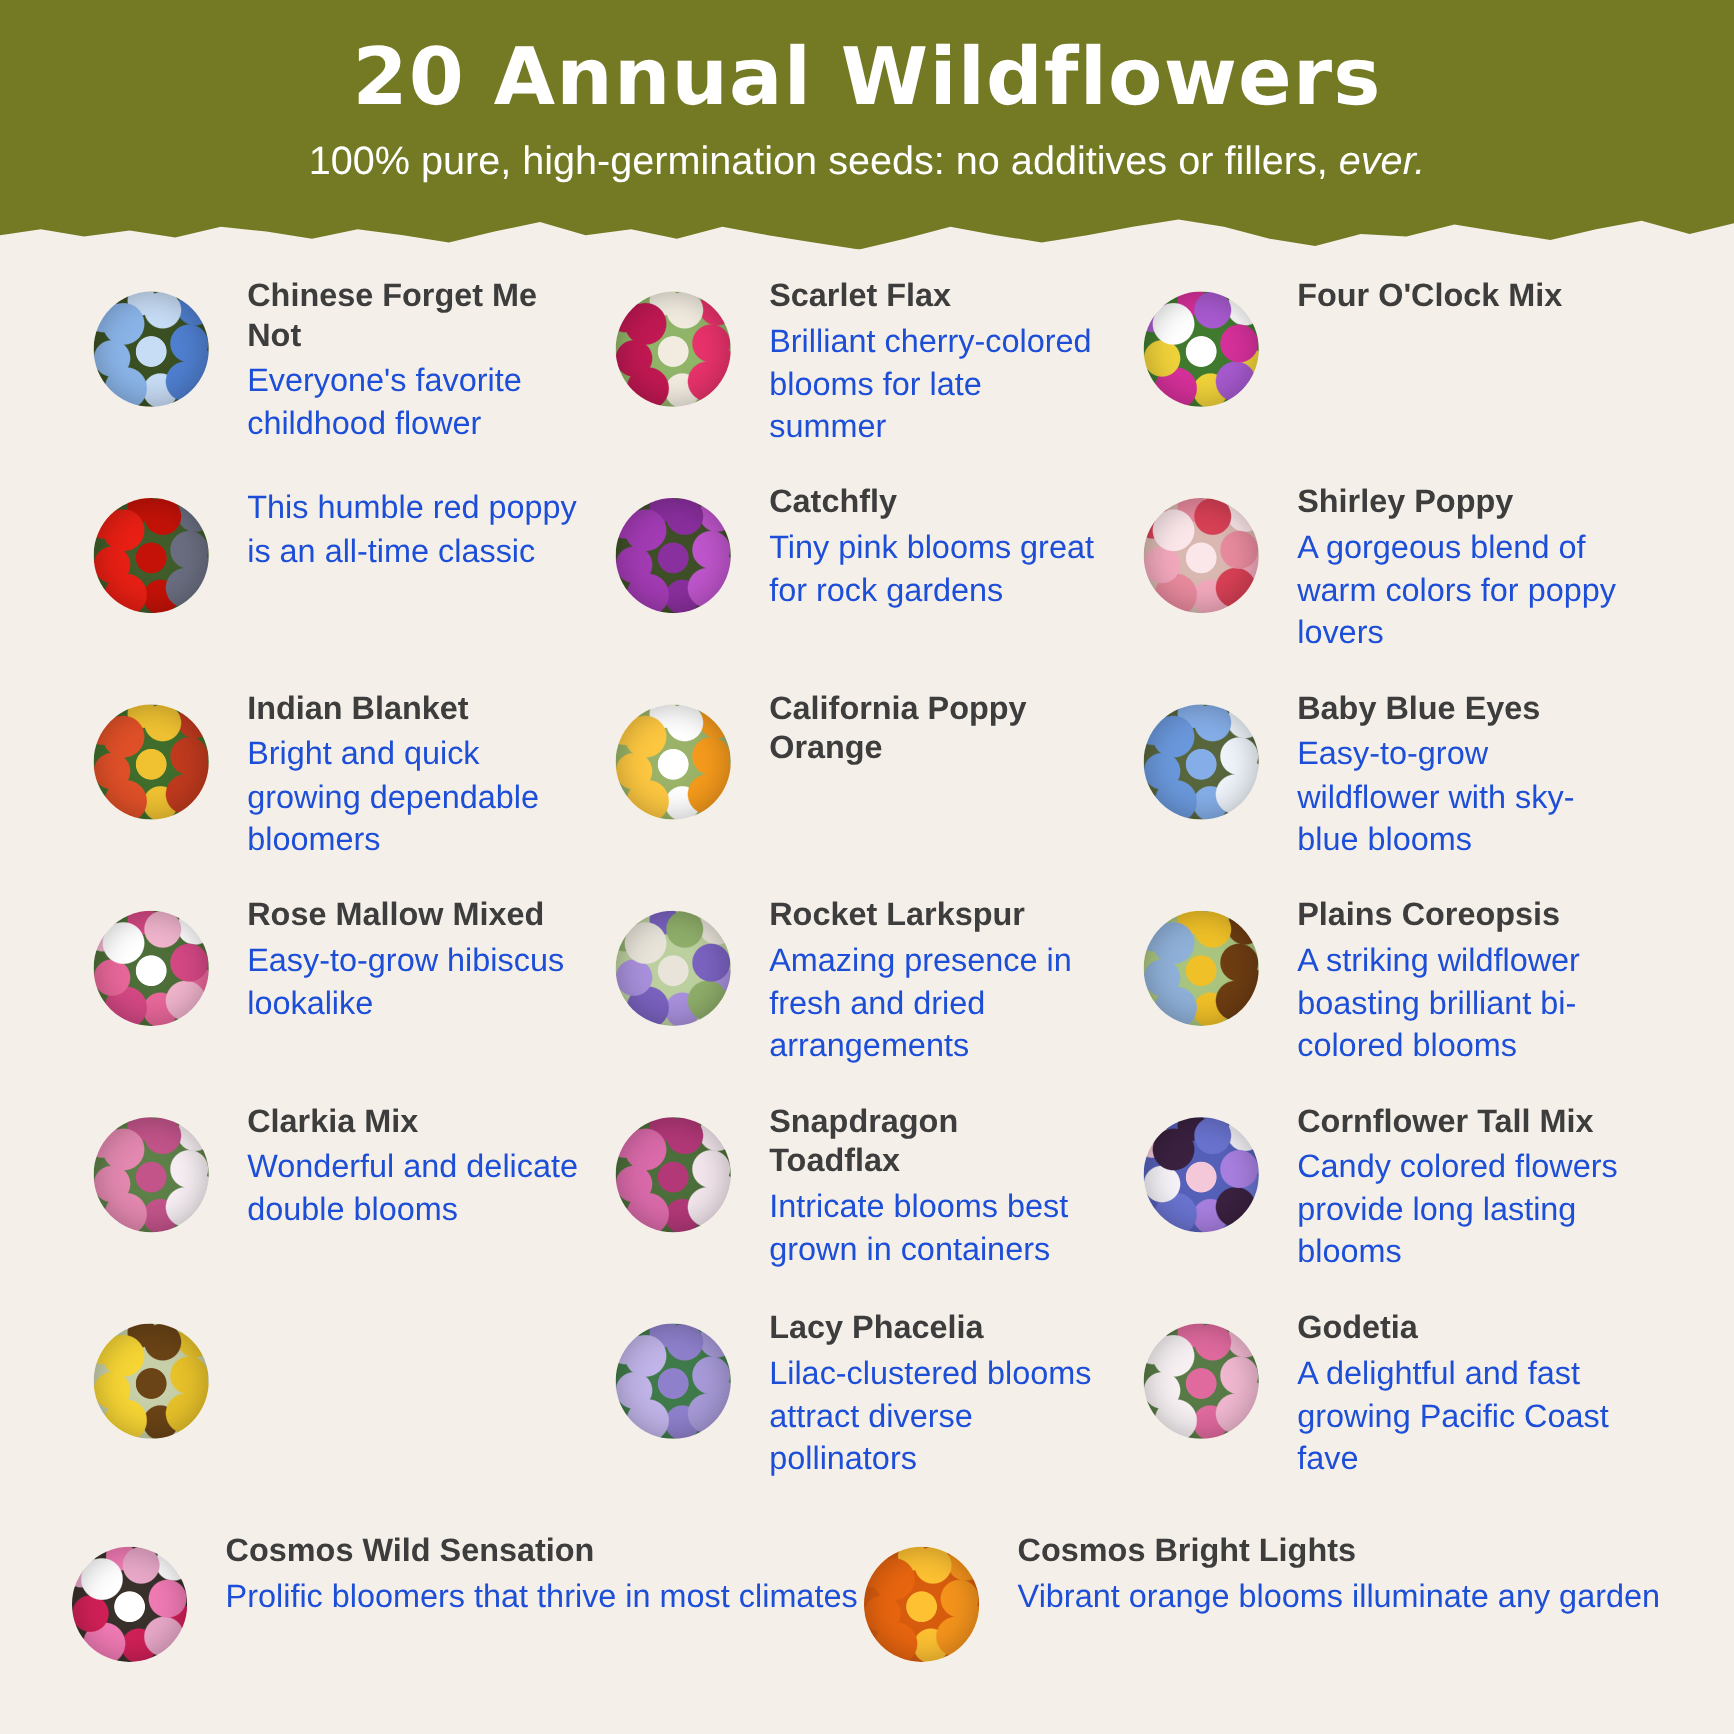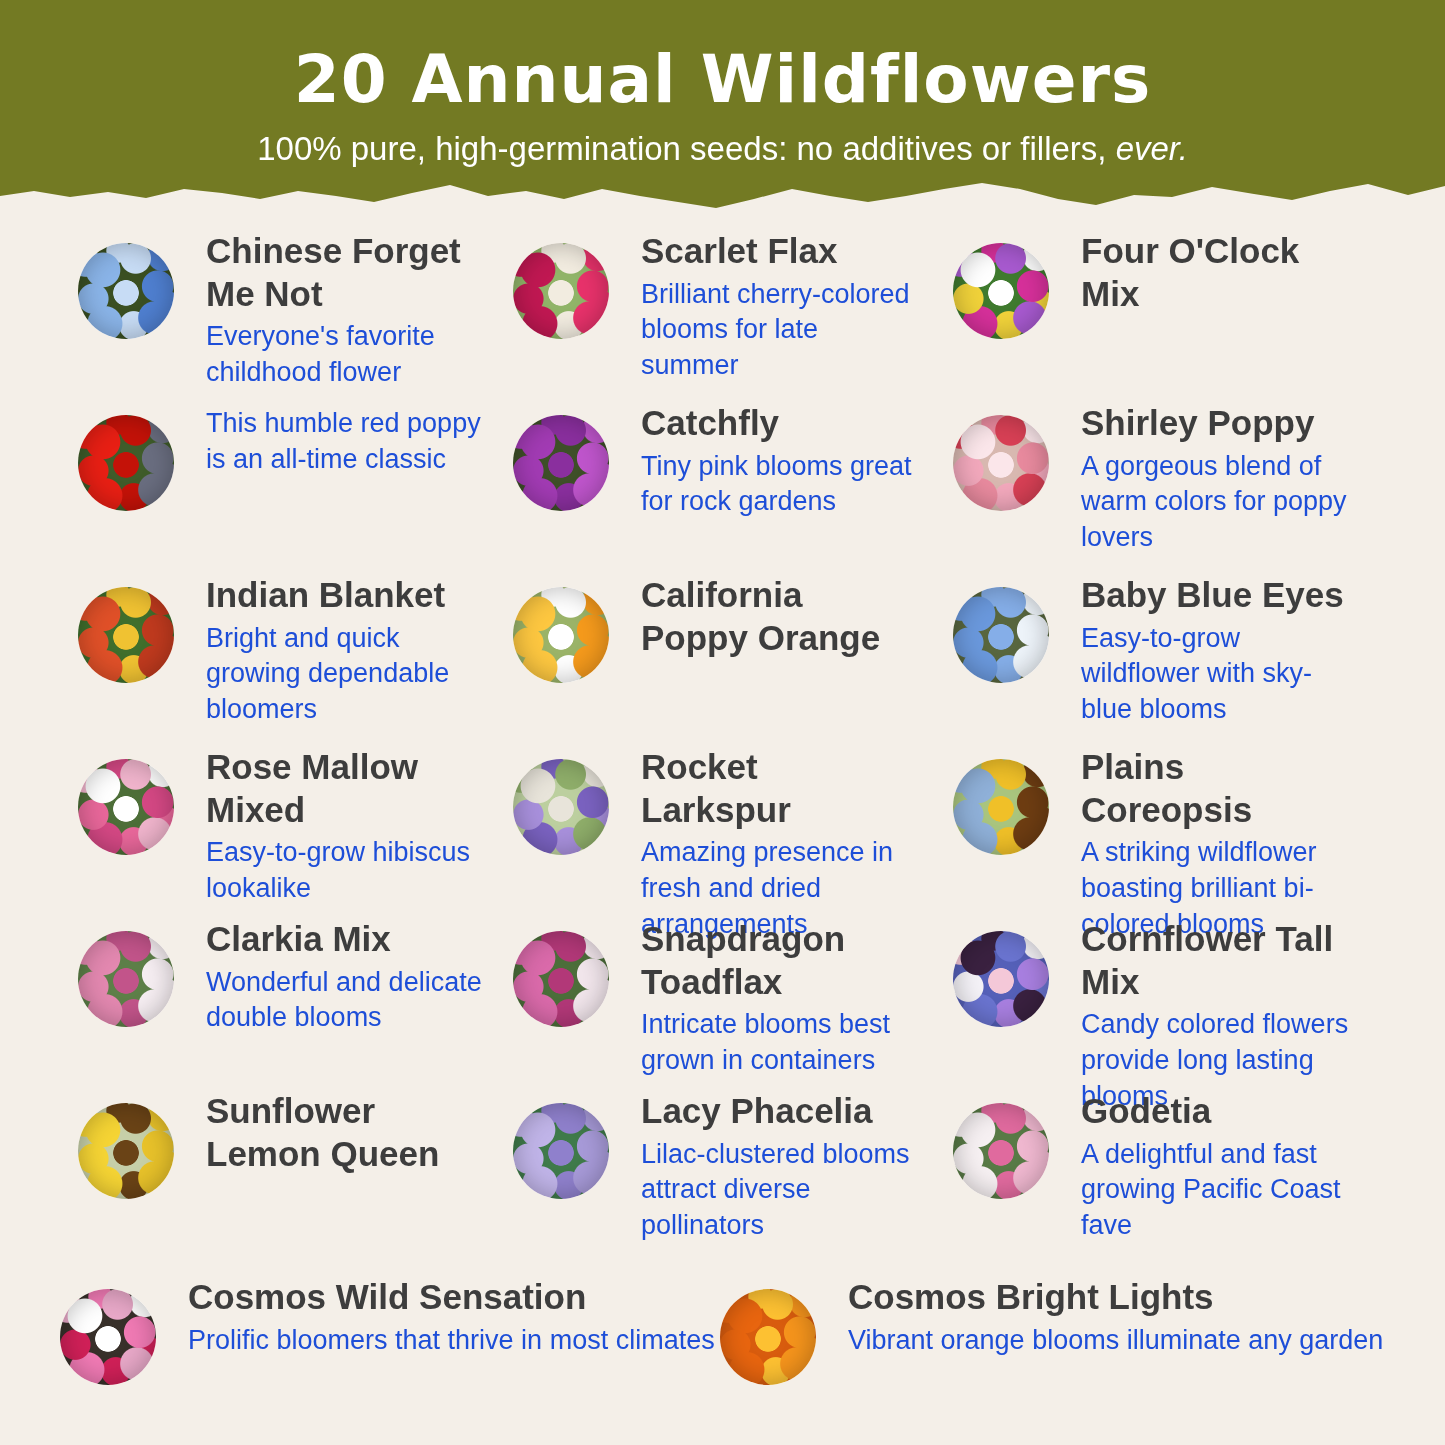--- a/index.html
+++ b/index.html
@@ -11,21 +11,21 @@
     position:relative;
   }
   
   .header{
     width:1445px;height:214px;
     background:#737a23;
     text-align:center;
     clip-path:polygon(0 0,1445px 0,1445px 186px,1408px 195px,1368px 184px,1330px 191px,1292px 200px,1254px 194px,1212px 187px,1172px 197px,1134px 195px,1096px 205px,1058px 199px,1020px 189px,982px 183px,944px 189px,906px 196px,868px 202px,830px 196px,792px 189px,754px 199px,716px 208px,678px 202px,640px 196px,602px 189px,564px 199px,526px 191px,488px 196px,450px 185px,412px 193px,374px 202px,336px 196px,298px 191px,260px 199px,222px 193px,184px 189px,146px 198px,108px 192px,70px 197px,34px 191px,0 196px);
   }
   .header h1{
-    margin:0;padding-top:41px;
+    margin:0;padding-top:26px;
     font-family:"DejaVu Sans", sans-serif;
     font-weight:bold;
     font-size:66px;
     color:#ffffff;
     letter-spacing:1px;
   }
   .header .subtitle{
     margin:12px 0 0 0;
     font-size:33px;
     color:#ffffff;
@@ -50,21 +50,21 @@
   }
   .circle{
     width:96px;height:96px;
     min-width:96px;
     border-radius:50%;
     margin-top:13px;
     box-shadow:inset 0 0 26px rgba(0,0,0,.28);
   }
   .text h3{
     margin:0;
-    font-size:35px;
+    font-size:27px;
     line-height:1.22;
     font-weight:bold;
     color:#3d3d3d;
   }
   .text p{
     margin:4px 0 0 0;
     font-size:27px;
     line-height:1.32;
     color:#1d4ed8;
   }
@@ -187,21 +187,20 @@
       <div class="circle" style="background: radial-gradient(circle at 26% 28%, rgb(58, 33, 64) 0px, rgb(58, 33, 64) 17%, transparent 18%), radial-gradient(circle at 60% 16%, rgb(106, 116, 208) 0px, rgb(106, 116, 208) 15%, transparent 16%), radial-gradient(circle at 83% 45%, rgb(168, 127, 224) 0px, rgb(168, 127, 224) 16%, transparent 17%), radial-gradient(circle at 16% 58%, rgb(244, 242, 247) 0px, rgb(244, 242, 247) 15%, transparent 16%), radial-gradient(circle at 50% 52%, rgb(244, 200, 216) 0px, rgb(244, 200, 216) 18%, transparent 19%), radial-gradient(circle at 80% 78%, rgb(58, 33, 64) 0px, rgb(58, 33, 64) 15%, transparent 16%), radial-gradient(circle at 28% 84%, rgb(106, 116, 208) 0px, rgb(106, 116, 208) 16%, transparent 17%), radial-gradient(circle at 58% 86%, rgb(168, 127, 224) 0px, rgb(168, 127, 224) 14%, transparent 15%), radial-gradient(circle at 88% 14%, rgb(244, 242, 247) 0px, rgb(244, 242, 247) 12%, transparent 13%), radial-gradient(circle at 8% 20%, rgb(244, 200, 216) 0px, rgb(244, 200, 216) 12%, transparent 13%), radial-gradient(circle at 42% 8%, rgb(58, 33, 64) 0px, rgb(58, 33, 64) 11%, transparent 12%), radial-gradient(circle at 92% 62%, rgb(106, 116, 208) 0px, rgb(106, 116, 208) 11%, transparent 12%), radial-gradient(circle, rgb(85, 96, 184) 0px, rgb(85, 96, 184) 100%);"></div>
       <div class="text">
           <h3>Cornflower Tall Mix</h3>
           <p>Candy colored flowers provide long lasting blooms</p>
         </div>
     </div>
 
     <div class="item">
       <div class="circle" style="background: radial-gradient(circle at 26% 28%, rgb(245, 212, 52) 0px, rgb(245, 212, 52) 17%, transparent 18%), radial-gradient(circle at 60% 16%, rgb(106, 67, 22) 0px, rgb(106, 67, 22) 15%, transparent 16%), radial-gradient(circle at 83% 45%, rgb(232, 194, 42) 0px, rgb(232, 194, 42) 16%, transparent 17%), radial-gradient(circle at 16% 58%, rgb(245, 212, 52) 0px, rgb(245, 212, 52) 15%, transparent 16%), radial-gradient(circle at 50% 52%, rgb(106, 67, 22) 0px, rgb(106, 67, 22) 18%, transparent 19%), radial-gradient(circle at 80% 78%, rgb(232, 194, 42) 0px, rgb(232, 194, 42) 15%, transparent 16%), radial-gradient(circle at 28% 84%, rgb(245, 212, 52) 0px, rgb(245, 212, 52) 16%, transparent 17%), radial-gradient(circle at 58% 86%, rgb(106, 67, 22) 0px, rgb(106, 67, 22) 14%, transparent 15%), radial-gradient(circle at 88% 14%, rgb(232, 194, 42) 0px, rgb(232, 194, 42) 12%, transparent 13%), radial-gradient(circle at 8% 20%, rgb(245, 212, 52) 0px, rgb(245, 212, 52) 12%, transparent 13%), radial-gradient(circle at 42% 8%, rgb(106, 67, 22) 0px, rgb(106, 67, 22) 11%, transparent 12%), radial-gradient(circle at 92% 62%, rgb(232, 194, 42) 0px, rgb(232, 194, 42) 11%, transparent 12%), radial-gradient(circle, rgb(198, 207, 168) 0px, rgb(198, 207, 168) 100%);"></div>
       <div class="text">
-          <h3>Sunflower Lemon Queen</h3>
         </div>
     </div>
     <div class="item">
       <div class="circle" style="background: radial-gradient(circle at 26% 28%, rgb(192, 180, 232) 0px, rgb(192, 180, 232) 17%, transparent 18%), radial-gradient(circle at 60% 16%, rgb(143, 128, 204) 0px, rgb(143, 128, 204) 15%, transparent 16%), radial-gradient(circle at 83% 45%, rgb(167, 154, 216) 0px, rgb(167, 154, 216) 16%, transparent 17%), radial-gradient(circle at 16% 58%, rgb(192, 180, 232) 0px, rgb(192, 180, 232) 15%, transparent 16%), radial-gradient(circle at 50% 52%, rgb(143, 128, 204) 0px, rgb(143, 128, 204) 18%, transparent 19%), radial-gradient(circle at 80% 78%, rgb(167, 154, 216) 0px, rgb(167, 154, 216) 15%, transparent 16%), radial-gradient(circle at 28% 84%, rgb(192, 180, 232) 0px, rgb(192, 180, 232) 16%, transparent 17%), radial-gradient(circle at 58% 86%, rgb(143, 128, 204) 0px, rgb(143, 128, 204) 14%, transparent 15%), radial-gradient(circle at 88% 14%, rgb(167, 154, 216) 0px, rgb(167, 154, 216) 12%, transparent 13%), radial-gradient(circle at 8% 20%, rgb(192, 180, 232) 0px, rgb(192, 180, 232) 12%, transparent 13%), radial-gradient(circle at 42% 8%, rgb(143, 128, 204) 0px, rgb(143, 128, 204) 11%, transparent 12%), radial-gradient(circle at 92% 62%, rgb(167, 154, 216) 0px, rgb(167, 154, 216) 11%, transparent 12%), radial-gradient(circle, rgb(63, 122, 74) 0px, rgb(63, 122, 74) 100%);"></div>
       <div class="text">
           <h3>Lacy Phacelia</h3>
           <p>Lilac-clustered blooms attract diverse pollinators</p>
         </div>
     </div>
     <div class="item">

